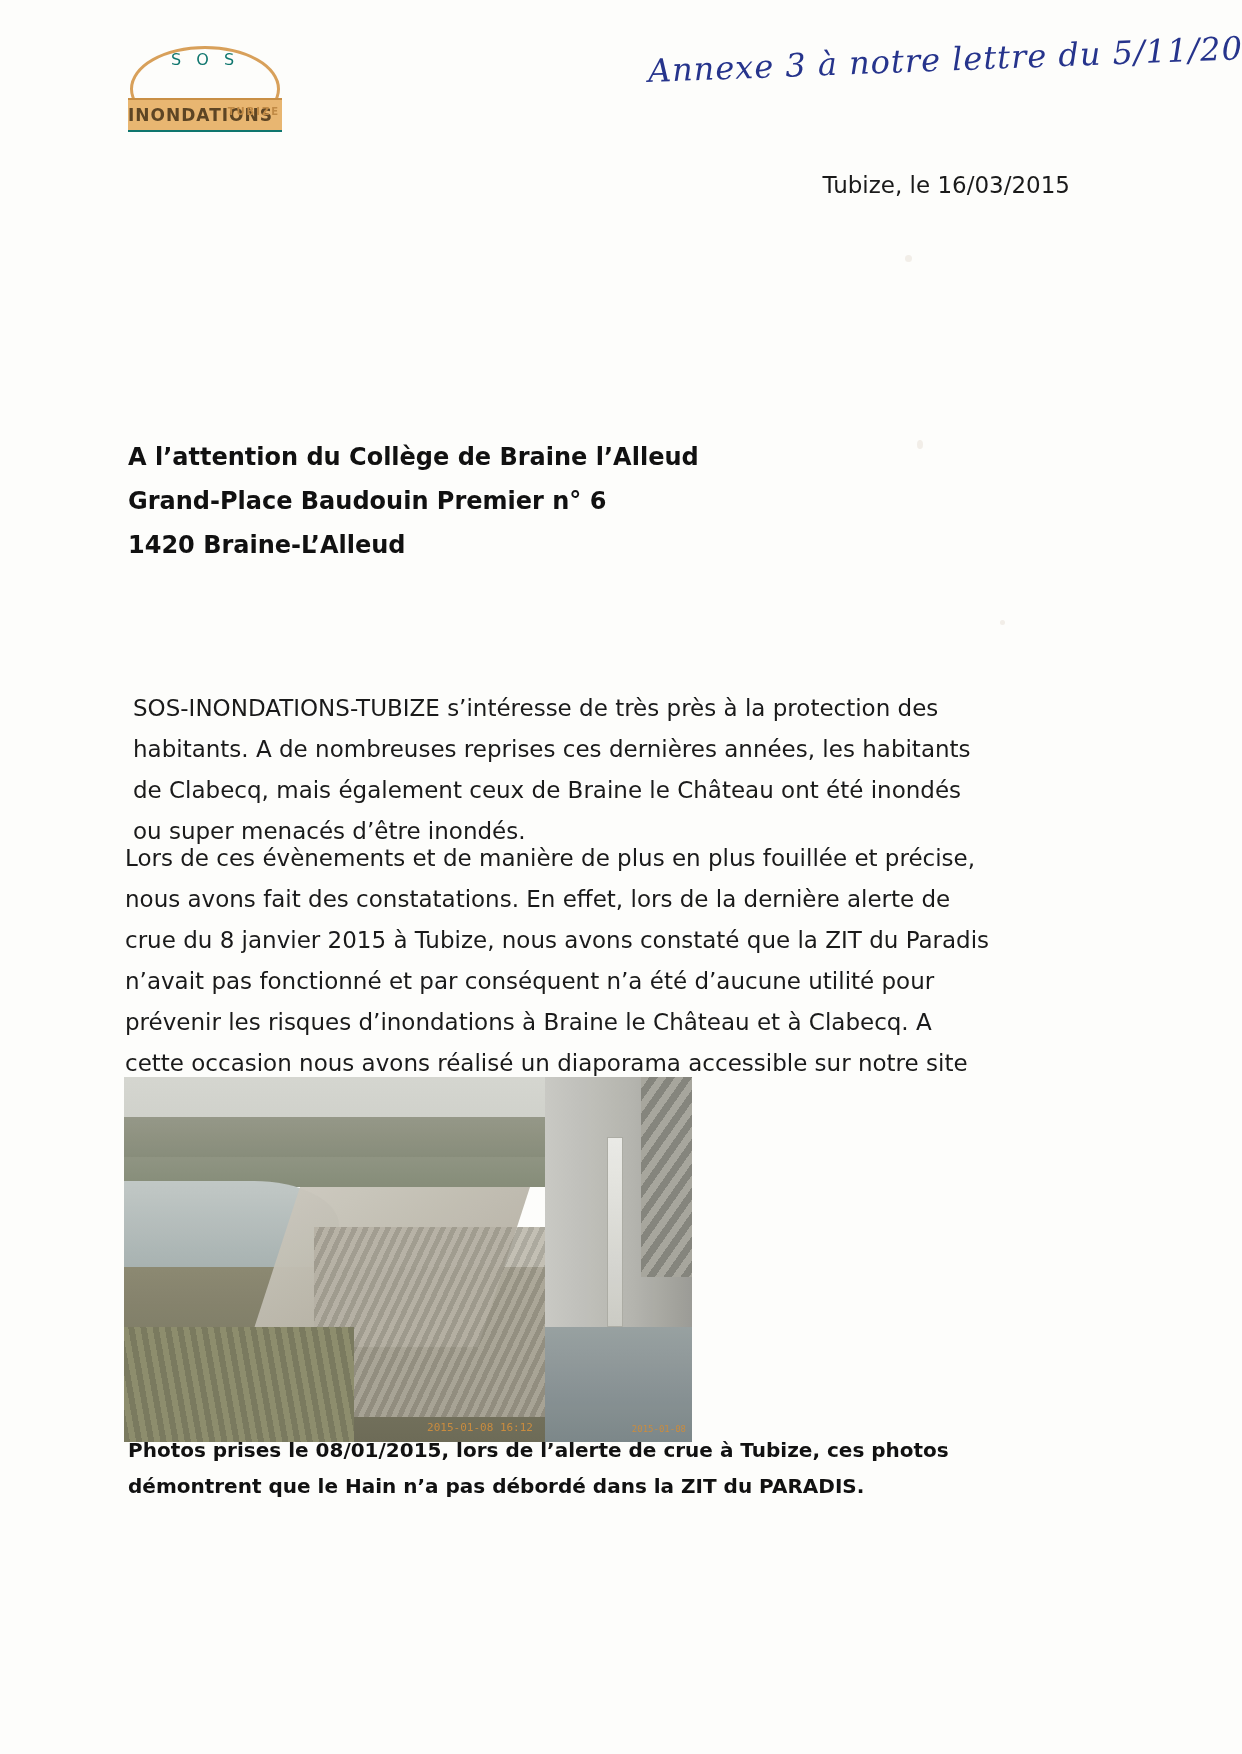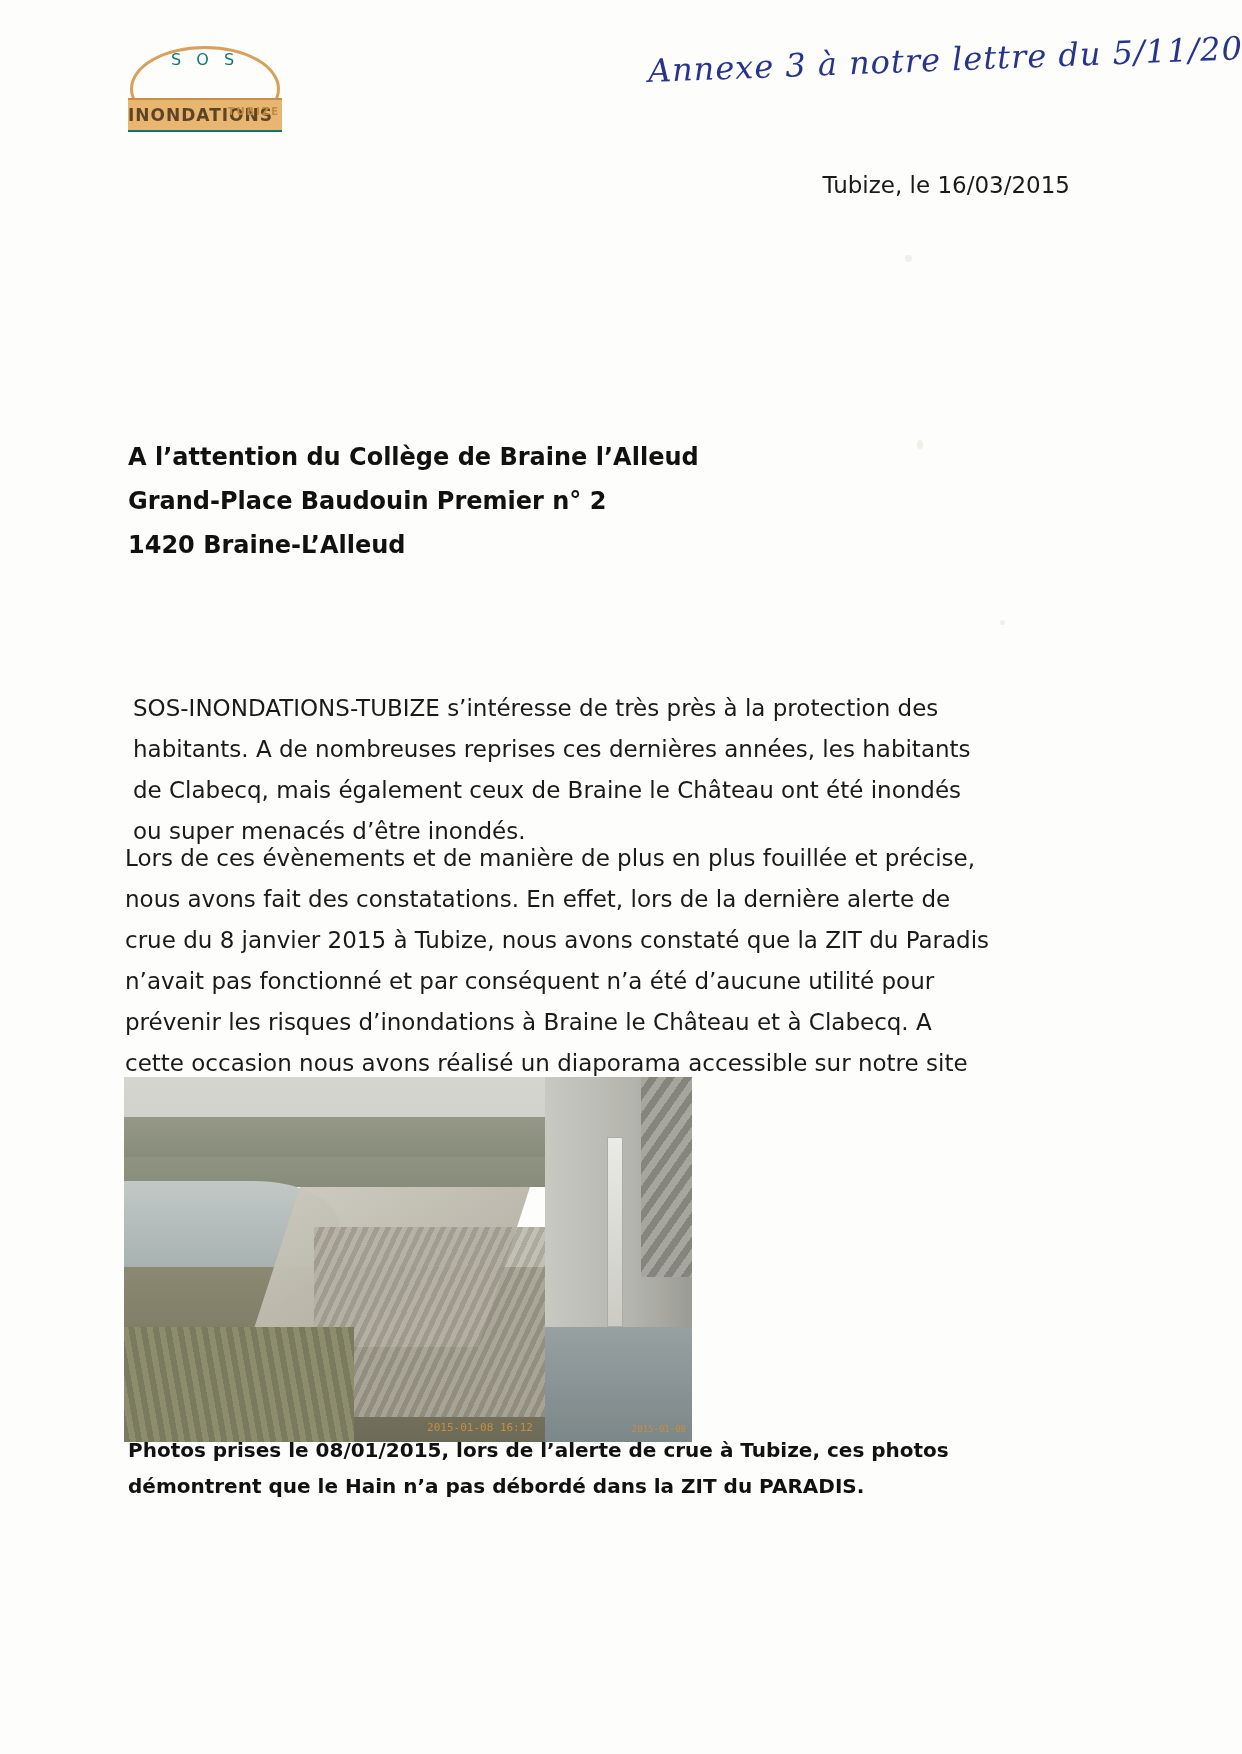--- a/index.html
+++ b/index.html
@@ -302,21 +302,21 @@
     <div class="logo-bottom">TUBIZE</div>
   </div>
 
   <div class="handwriting">Annexe 3  à notre lettre du 5/11/2015</div>
 
   <div class="place-date">Tubize, le 16/03/2015</div>
 
 
   <div class="recipient">
     <div>A l’attention du Collège de Braine l’Alleud</div>
-    <div>Grand-Place Baudouin Premier  n° 2</div>
+    <div>Grand-Place Baudouin Premier  n° 6</div>
     <div>1420 Braine-L’Alleud</div>
   </div>
 
 
   <div class="para1">SOS-INONDATIONS-TUBIZE s’intéresse de très près à la protection des habitants. A de nombreuses reprises ces dernières années, les habitants de Clabecq, mais également ceux de Braine le Château ont été inondés ou super menacés d’être inondés.</div>
   <div class="para2">Lors de ces évènements et de manière de plus en  plus fouillée et précise, nous avons fait des constatations. En effet, lors de la dernière alerte de crue du 8 janvier 2015 à Tubize, nous avons constaté que la ZIT du Paradis n’avait pas fonctionné et par conséquent n’a été d’aucune utilité pour prévenir les risques d’inondations à Braine le Château et à Clabecq. A cette occasion nous avons réalisé un diaporama accessible sur notre site démontrant ce fait.</div>
 
   <div class="photos">
 
     <div class="photo photo-a">

